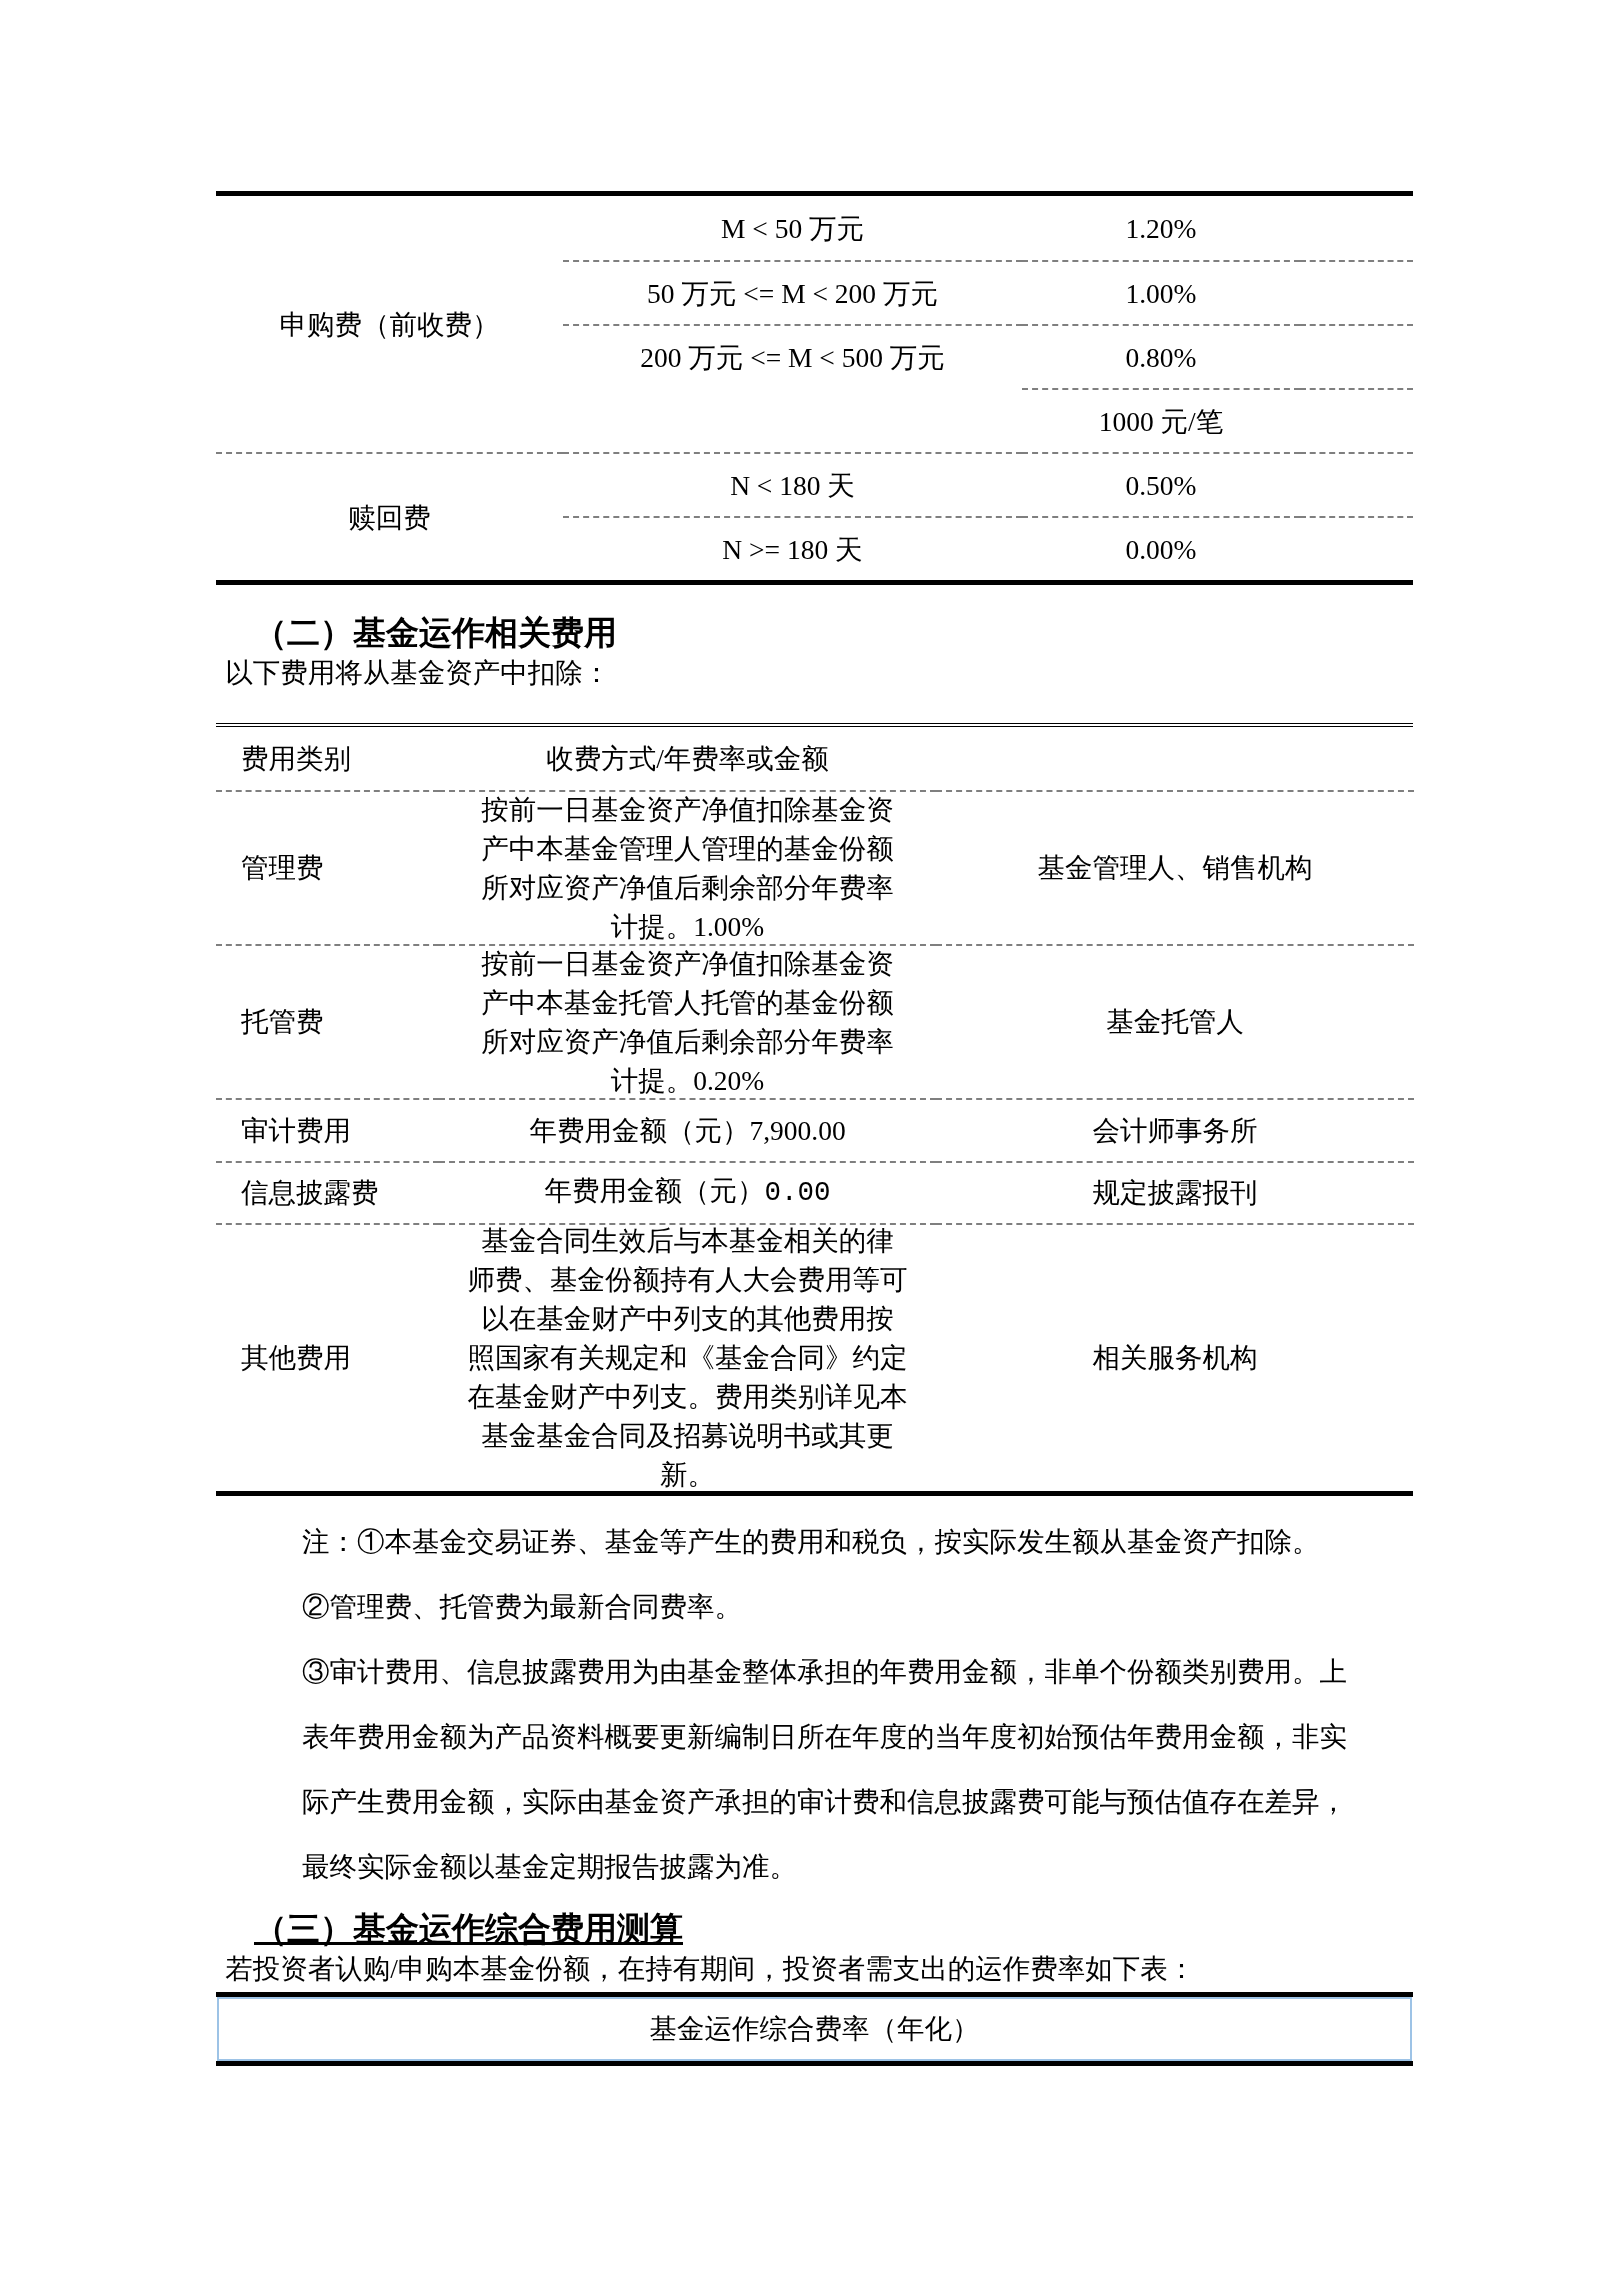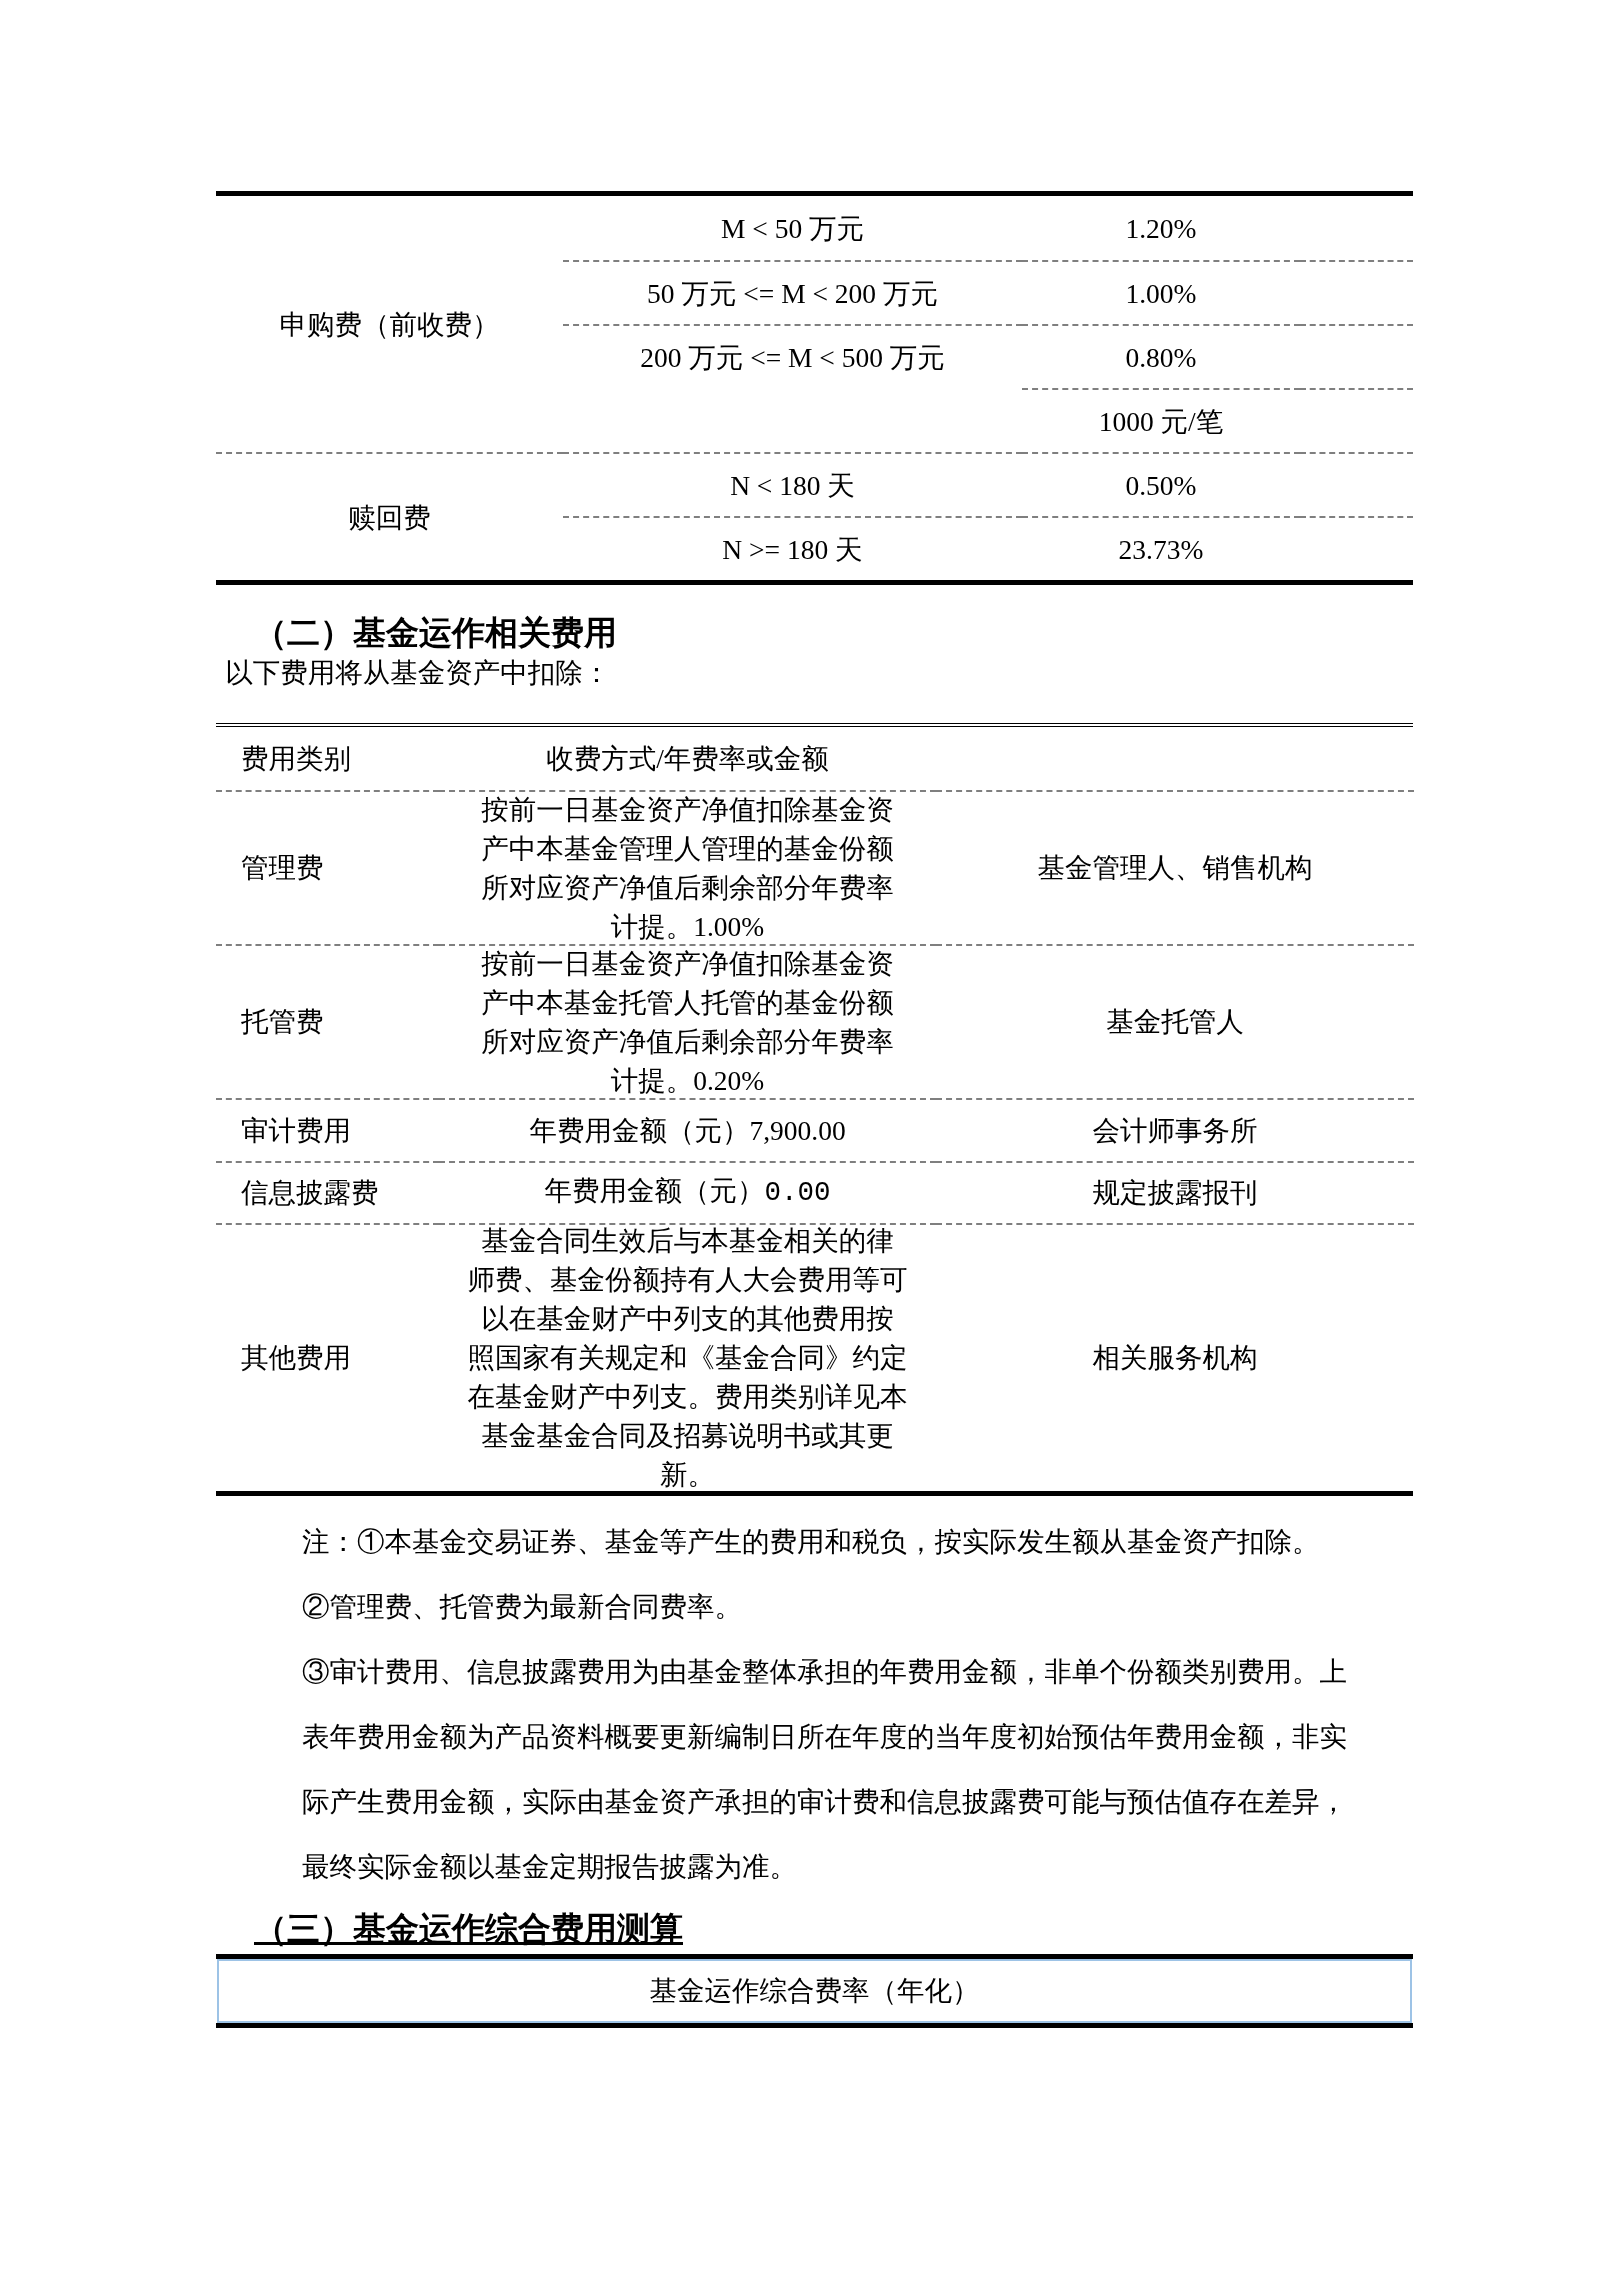--- a/index.html
+++ b/index.html
@@ -74,21 +74,21 @@
       <div class="cell dash-t" style="grid-column:3; grid-row:4;">1000 元/笔</div>
       <div class="cell dash-t" style="grid-column:4; grid-row:4;"></div>
 
       <div class="cell dash-t" style="grid-column:1; grid-row:5/7;">赎回费</div>
 
       <div class="cell dash-t" style="grid-column:2; grid-row:5;">N &lt; 180 天</div>
       <div class="cell dash-t" style="grid-column:3; grid-row:5;">0.50%</div>
       <div class="cell dash-t" style="grid-column:4; grid-row:5;"></div>
 
       <div class="cell dash-t" style="grid-column:2; grid-row:6;">N &gt;= 180 天</div>
-      <div class="cell dash-t" style="grid-column:3; grid-row:6;">23.73%</div>
+      <div class="cell dash-t" style="grid-column:3; grid-row:6;">0.00%</div>
       <div class="cell dash-t" style="grid-column:4; grid-row:6;"></div>
     </div>
 
     <h2 class="h-sec">（二）基金运作相关费用</h2>
     <div class="intro">以下费用将从基金资产中扣除：</div>
 
     <div class="t2">
 
       <div class="cell cat" style="grid-column:1; grid-row:1;">费用类别</div>
       <div class="cell" style="grid-column:2; grid-row:1;">收费方式/年费率或金额</div>
@@ -129,20 +129,21 @@
     <div class="notes">
       <p>注：①本基金交易证券、基金等产生的费用和税负，按实际发生额从基金资产扣除。</p>
       <p>②管理费、托管费为最新合同费率。</p>
       <p>③审计费用、信息披露费用为由基金整体承担的年费用金额，非单个份额类别费用。上
 表年费用金额为产品资料概要更新编制日所在年度的当年度初始预估年费用金额，非实
 际产生费用金额，实际由基金资产承担的审计费和信息披露费可能与预估值存在差异，
 最终实际金额以基金定期报告披露为准。</p>
     </div>
 
     <h2 class="h-sec" style="margin-top:10.5px;text-decoration:underline;">（三）基金运作综合费用测算</h2>
+    <div class="intro">若投资者认购/申购本基金份额，在持有期间，投资者需支出的运作费率如下表：</div>
 
     <div class="cbox">
       <div class="cbox-inner">基金运作综合费率（年化）</div>
     </div>
 
   </div>
 
 </div>
 
 

